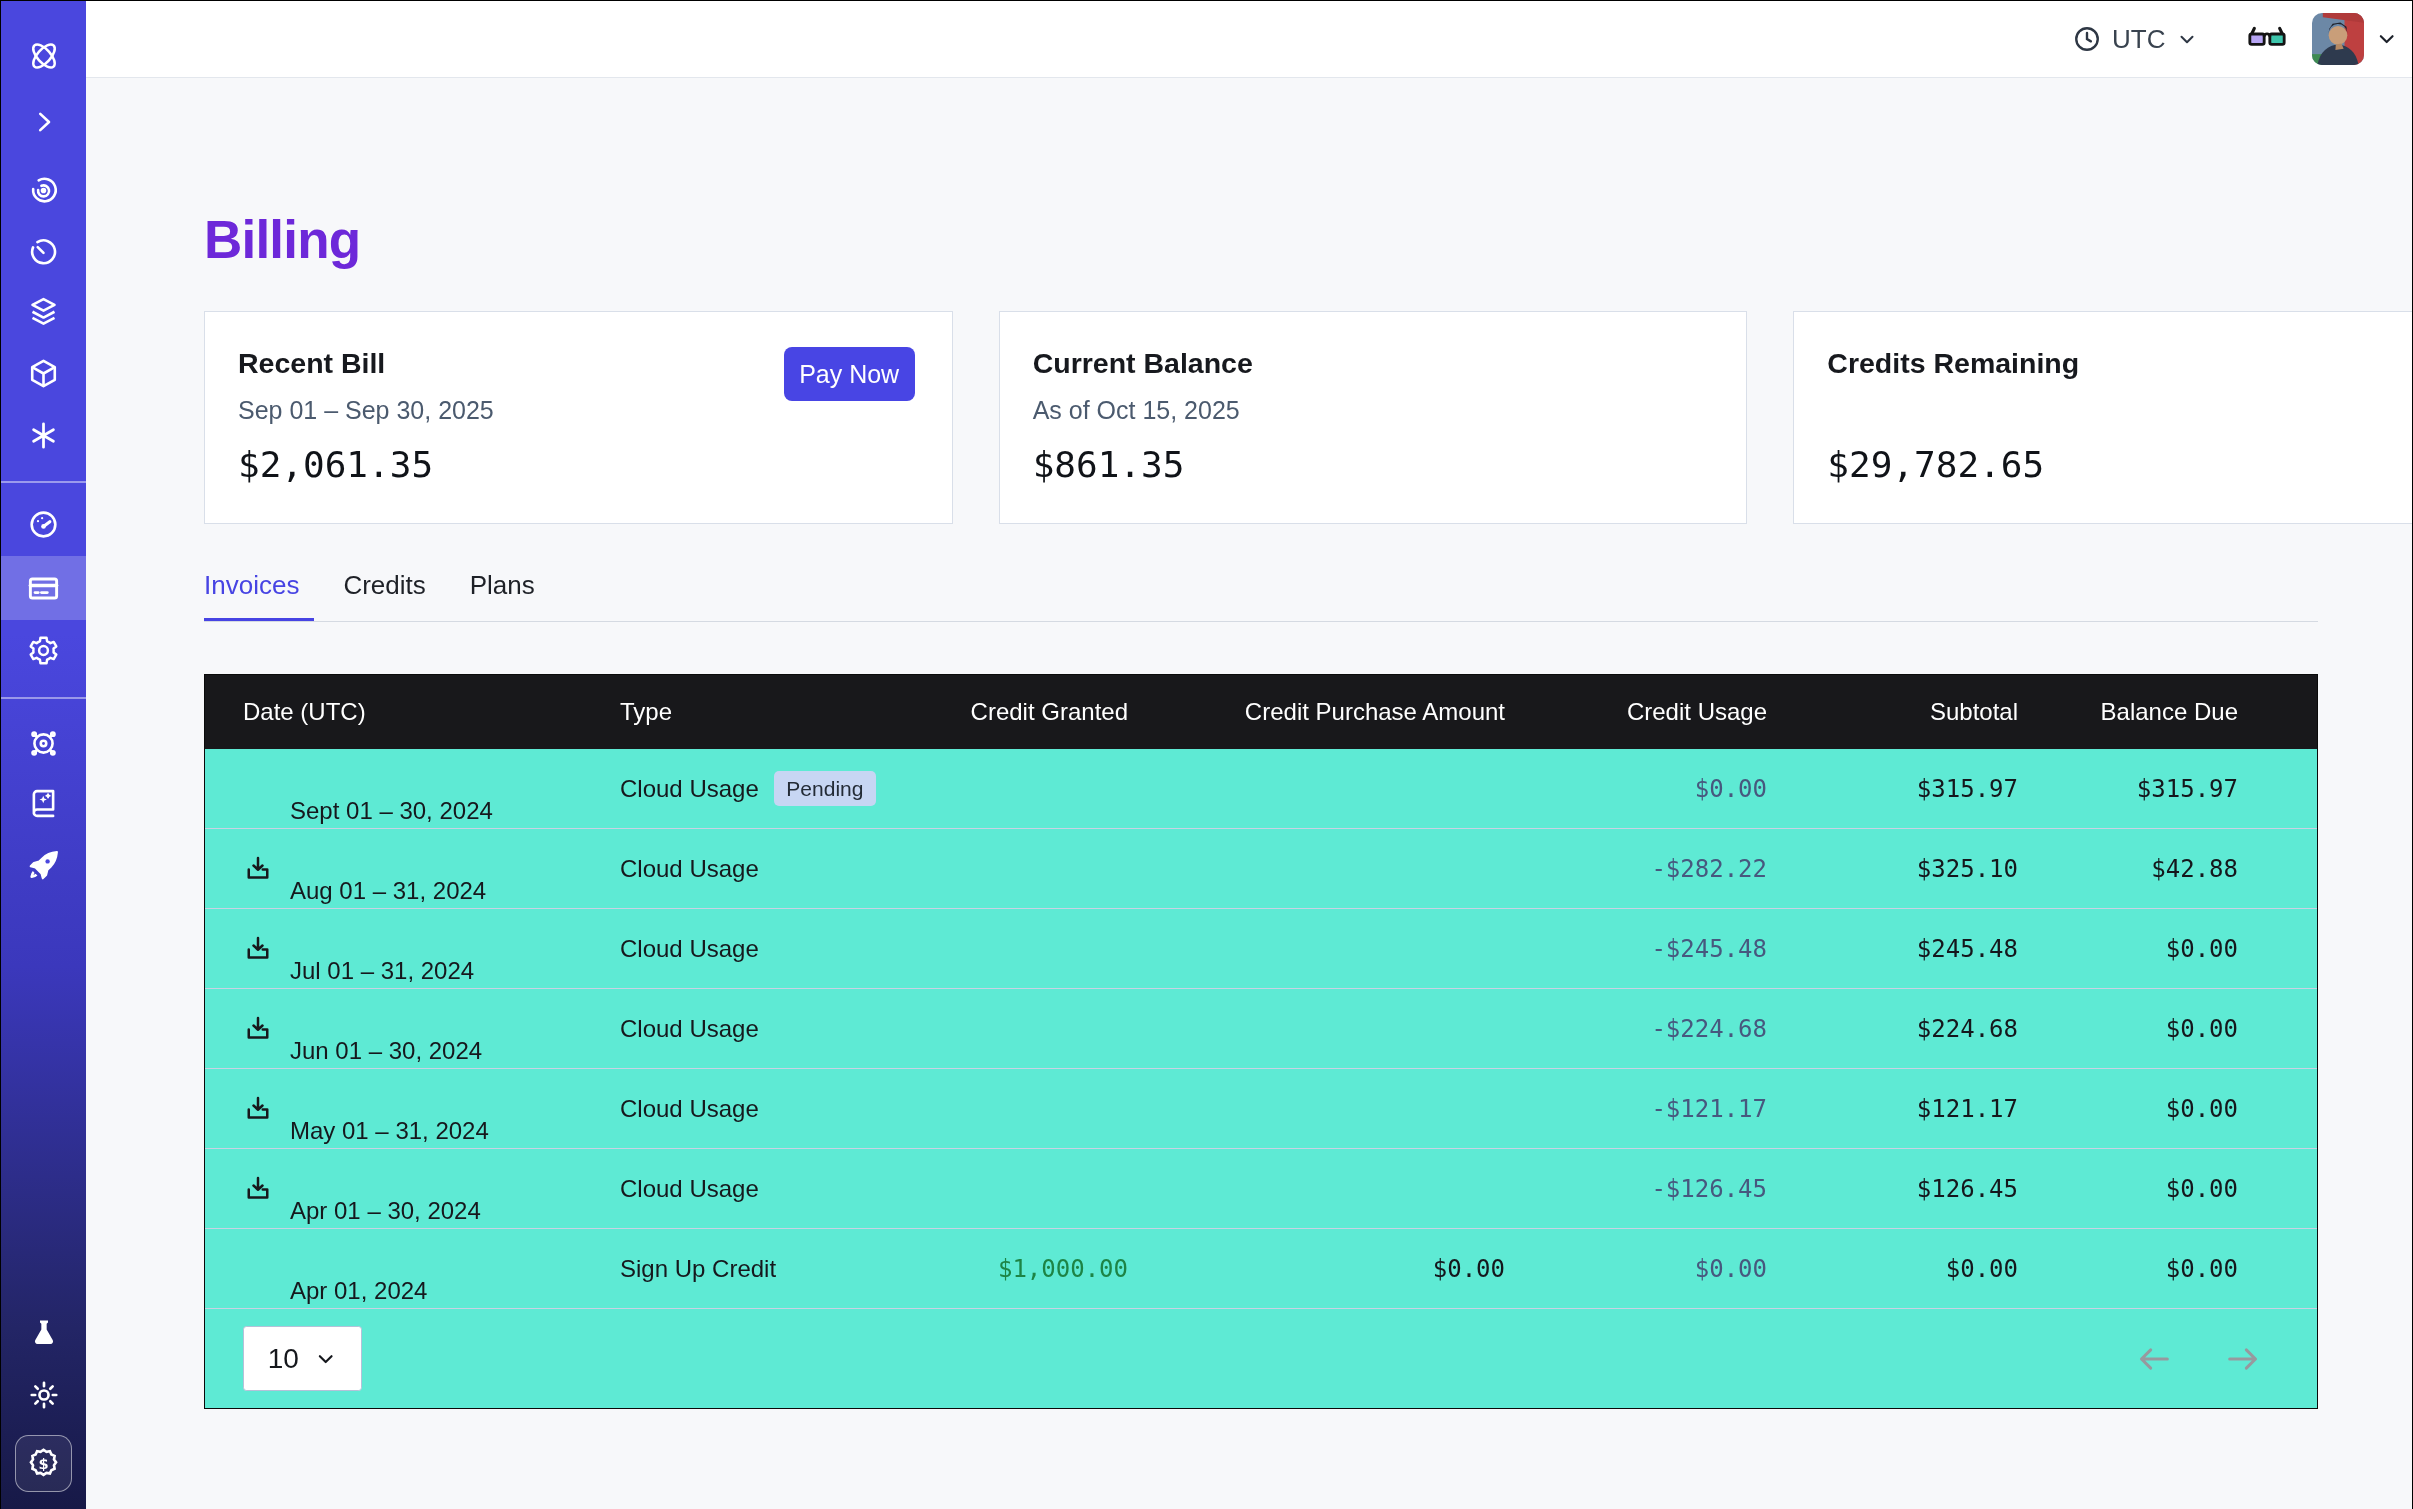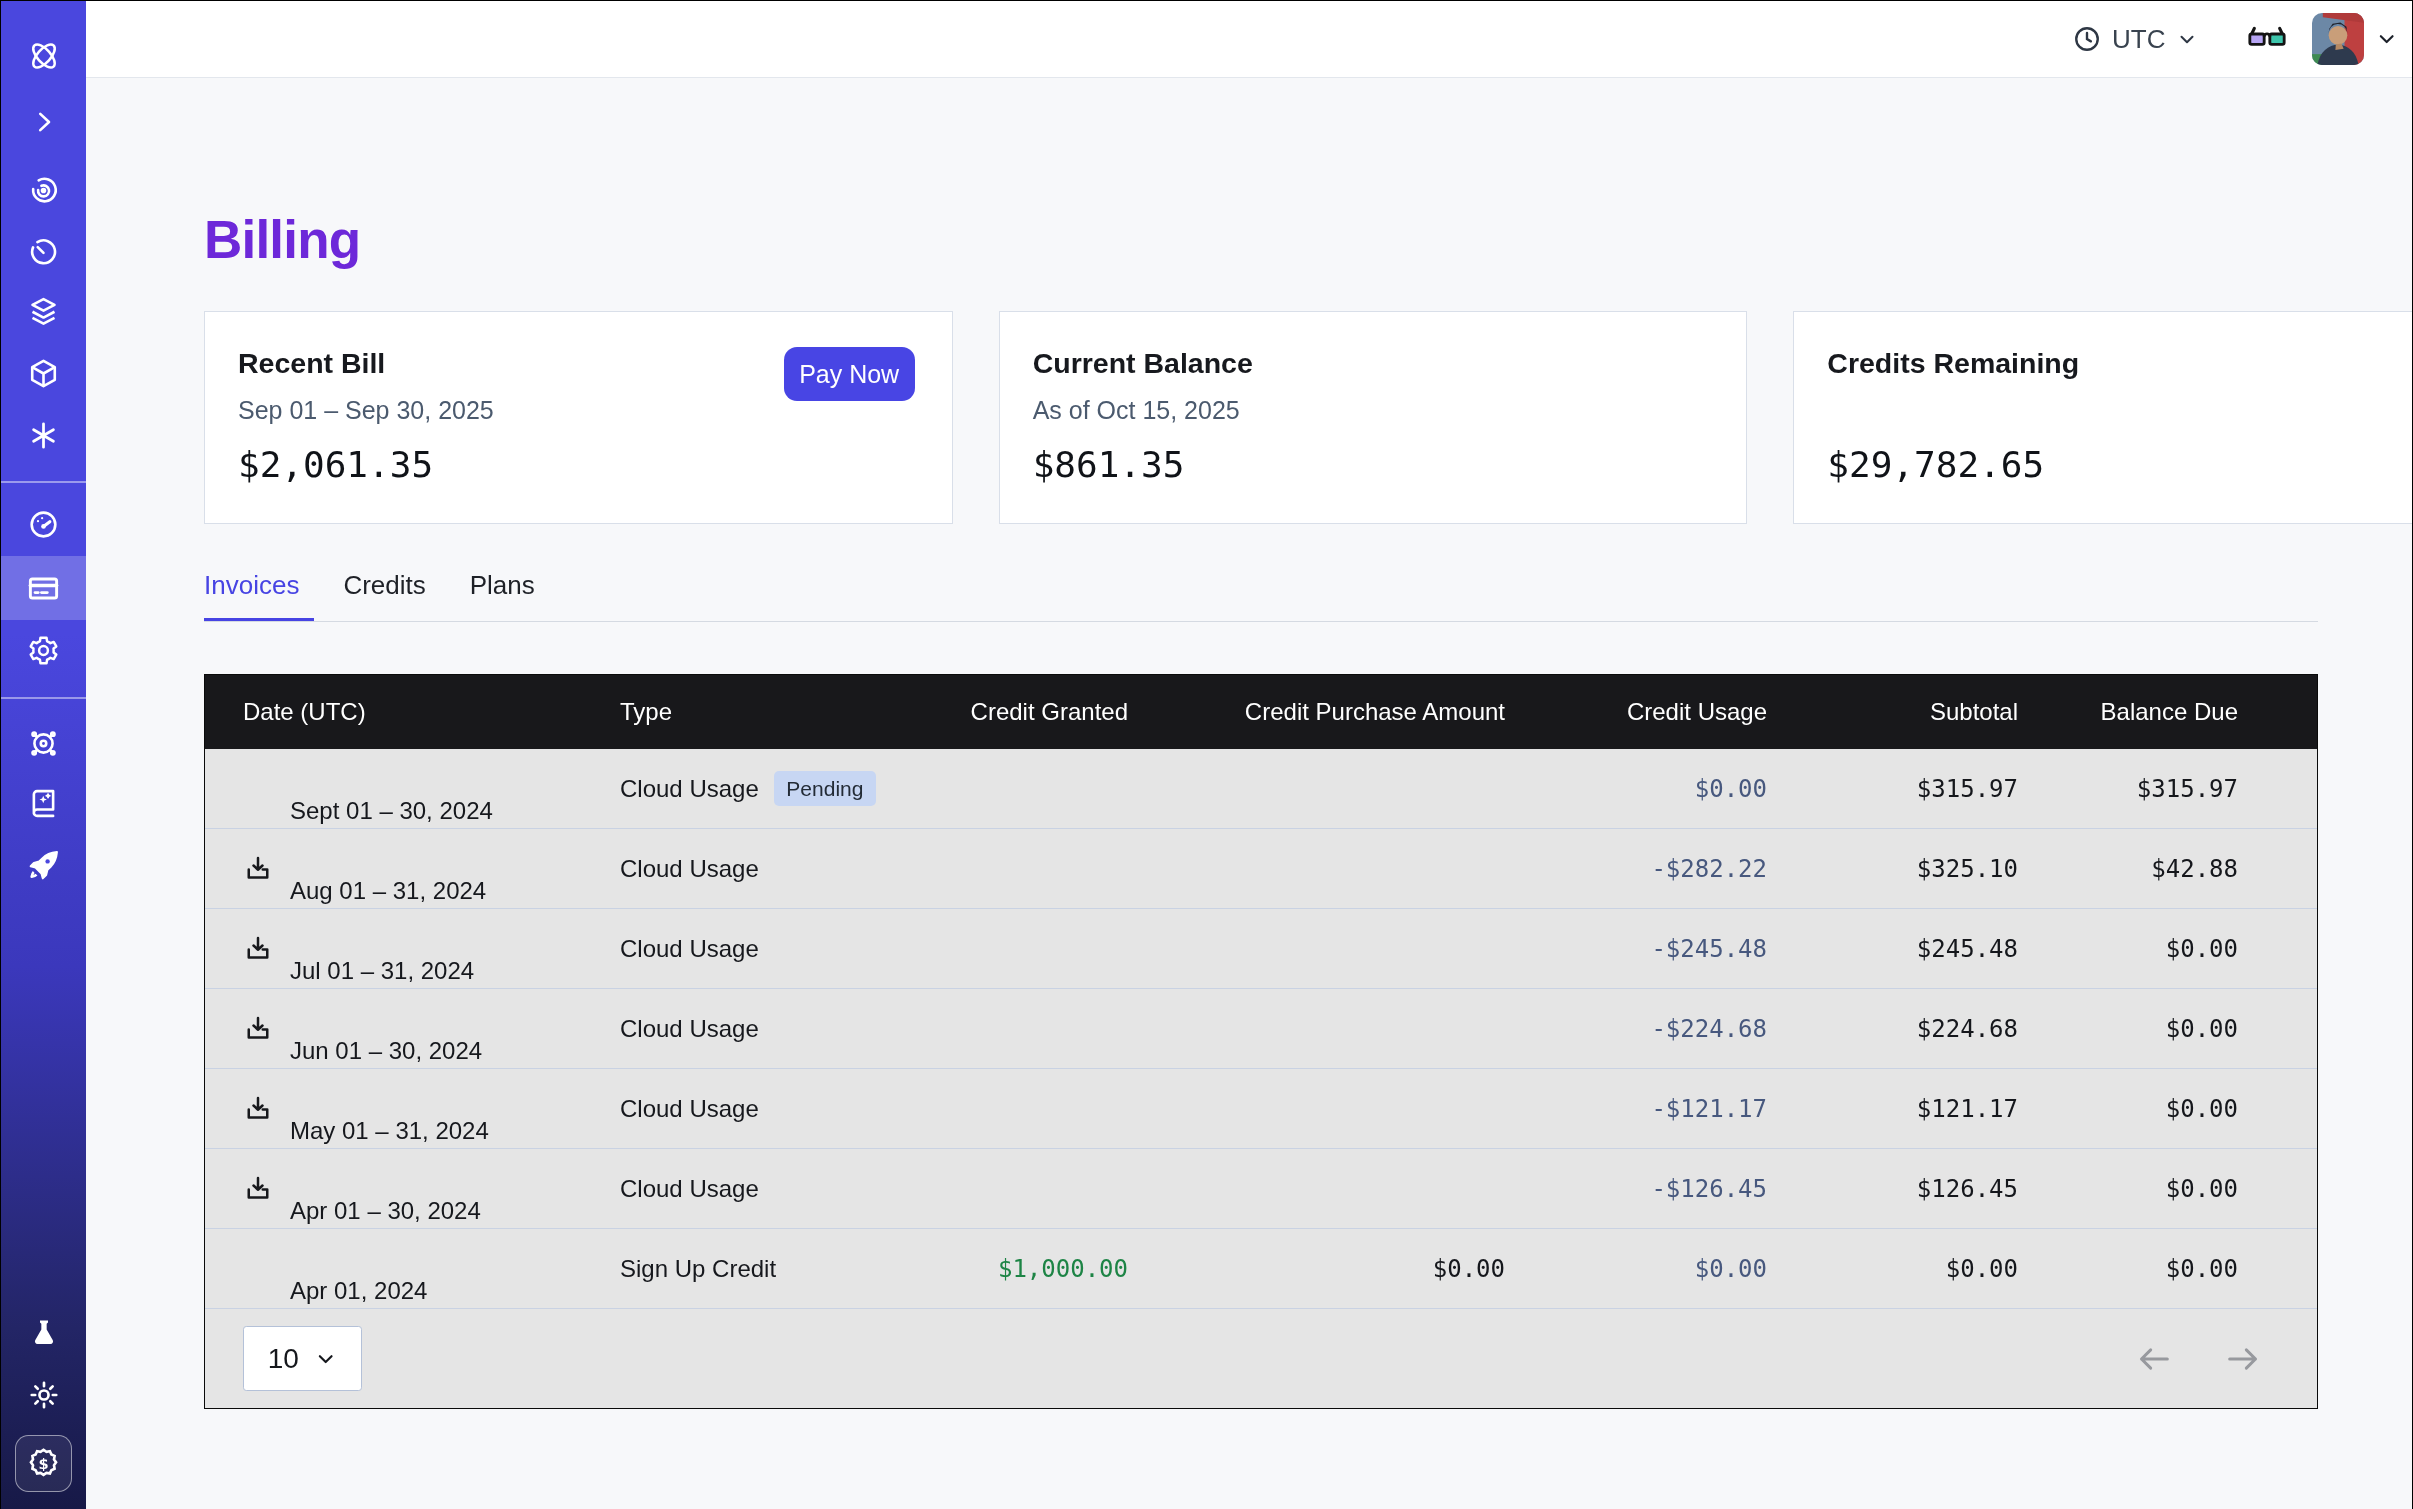--- a/index.html
+++ b/index.html
@@ -33,31 +33,31 @@
   .h1{position:absolute;left:203px;top:172px;font-size:53px;font-weight:600;letter-spacing:-0.8px;color:#6d28d9;}
 
   
   .cards{position:absolute;left:203px;top:310px;width:2338px;display:flex;gap:46px;}
   .card{position:relative;flex:1;height:213px;background:#fff;border:0.8px solid #D9DFE9;box-sizing:border-box;}
   .card-title{position:absolute;left:33px;top:35px;font-size:28.5px;font-weight:600;color:#17191E;}
   .card-sub{position:absolute;left:33px;top:84px;font-size:25px;color:#4B5A6E;}
   .card-amount{position:absolute;left:33px;top:132px;font-size:36px;color:#101318;
     font-family:"DejaVu Sans Mono",monospace;}
   .paynow{position:absolute;right:37px;top:35px;width:131px;height:54px;background:#4845E4;color:#fff;
-    font-size:25px;font-family:"Liberation Sans",sans-serif;border:none;border-radius:13px;cursor:pointer;}
+    font-size:25px;font-family:"Liberation Sans",sans-serif;border:none;border-radius:8px;cursor:pointer;}
 
   
   .tabs{position:absolute;left:203px;top:569px;display:flex;gap:44px;}
   .tab{font-size:26px;font-weight:500;color:#1E2127;cursor:pointer;padding-bottom:20px;}
   .tab.active{color:#4744E3;}
   .tab-underline{position:absolute;left:203px;top:617px;width:110px;height:4.2px;background:#4744E3;}
   .tab-line{position:absolute;left:203px;top:620px;width:2114px;height:0.8px;background:#D5DAE2;}
 
   
-  .tablebox{position:absolute;left:203px;top:673px;width:2114px;background:#e5e5e5;border:1.7px solid #0A0A0A;box-sizing:border-box;}
+  .tablebox{position:absolute;left:203px;top:673px;width:2114px;background:#5eead4;border:1.7px solid #0A0A0A;box-sizing:border-box;}
   .t-grid{display:grid;grid-template-columns:415px 300px 208px 377px 262px 251px 1fr;align-items:center;padding-right:79px;box-sizing:border-box;}
   .t-head{height:74px;background:#18181B;color:#fff;}
   .th{font-size:24px;font-weight:500;}
   .th1{padding-left:38px;}
   .th3,.th4,.th5,.th6,.th7{text-align:right;}
   .t-row{height:80px;border-bottom:1.7px solid #C9D2E3;}
   .t-row:last-of-type{border-bottom:1.7px solid #C9D2E3;}
   .td{font-size:24px;}
   .td1{display:flex;align-items:center;padding-left:38px;}
   .dl-slot{width:47px;display:flex;align-items:center;}

